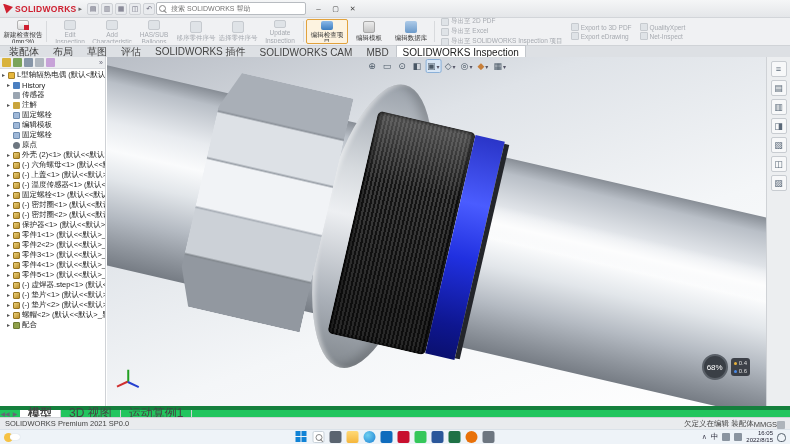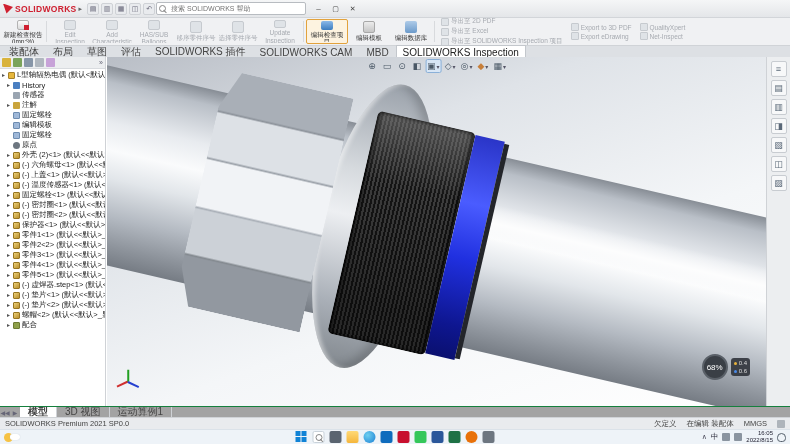--- a/index.html
+++ b/index.html
@@ -99,29 +99,29 @@
 .vals{background:rgba(40,44,50,.85);color:#ddd;font-size:6px;line-height:1.4;border-radius:3px;padding:1px 3px;}
 .vals .dot{display:inline-block;width:3px;height:3px;border-radius:50%;background:#e8b23c;margin-right:2px;}
 .vals .dot.b{background:#4a8ae8;}
 
 
 .rightstrip{position:absolute;top:57px;left:766px;width:24px;height:349px;background:#eceef0;border-left:1px solid #cfd2d6;display:flex;flex-direction:column;align-items:center;padding-top:4px;gap:3px;}
 .rp{width:16px;height:16px;border:1px solid #c8ccd1;border-radius:2px;background:#f7f8f9;display:flex;align-items:center;justify-content:center;font-size:9px;color:#5a6878;}
 .rp1::before{content:"≡";} .rp2::before{content:"▤";} .rp3::before{content:"▥";} .rp4::before{content:"◨";} .rp5::before{content:"▧";} .rp6::before{content:"◫";} .rp7::before{content:"▨";}
 
 
-.modeltabs{position:absolute;top:406px;left:0;right:0;height:11px;background:#a3a3a3;border-top:1px solid #15803d;display:flex;align-items:stretch;font-size:10px;color:#444;}
+.modeltabs{position:absolute;top:406px;left:0;right:0;height:11px;background:#22c55e;border-top:4px solid #15803d;display:flex;align-items:stretch;font-size:12px;color:#444;}
 .mt-arrow{width:10px;display:flex;align-items:center;justify-content:center;font-size:6px;color:#667;}
 .mt-a1::before{content:"◀◀";} .mt-a2::before{content:"▶";}
 .mtab{padding:0 8px;display:flex;align-items:center;border-right:1px solid #cfd2d6;}
 .mtab.act{background:#fff;font-weight:bold;}
 
 
 .statusbar{position:absolute;top:417px;left:0;right:0;height:12px;background:#e9ebee;border-top:1px solid #d0d3d7;display:flex;align-items:center;font-size:7.5px;color:#444;padding:0 5px;}
-.sb-right{margin-left:auto;display:flex;gap:10px;align-items:center;}
+.sb-right{margin-left:auto;display:flex;align-items:flex-end;}
 .sb-ic{width:8px;height:8px;background:#aeb4bb;border-radius:1px;}
 
 
 .taskbar{position:absolute;top:429px;left:0;right:0;height:15px;background:#eef3f8;border-top:1px solid #dbe2e9;display:flex;align-items:center;padding:0 4px;}
 .weather{display:flex;align-items:center;gap:2px;}
 .sun{width:9px;height:9px;border-radius:50%;background:#f6c244;}
 .cloud{width:10px;height:6px;border-radius:4px;background:#fff;margin-left:-5px;box-shadow:0 0 1px #b8c4d0;}
 .centericons{position:absolute;left:50%;transform:translateX(-50%);display:flex;gap:5px;align-items:center;}
 .tbi{width:12px;height:12px;border-radius:2px;}
 .winlogo{display:grid;grid-template-columns:5px 5px;grid-template-rows:5px 5px;gap:1px;}

